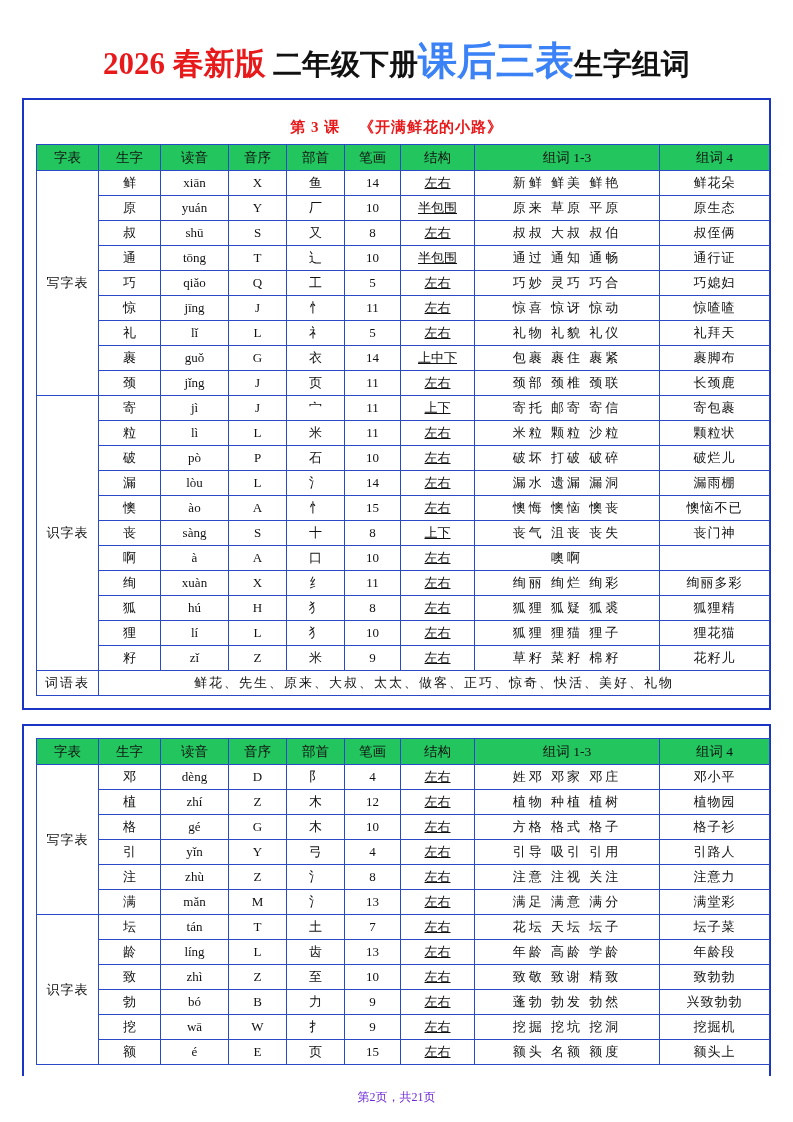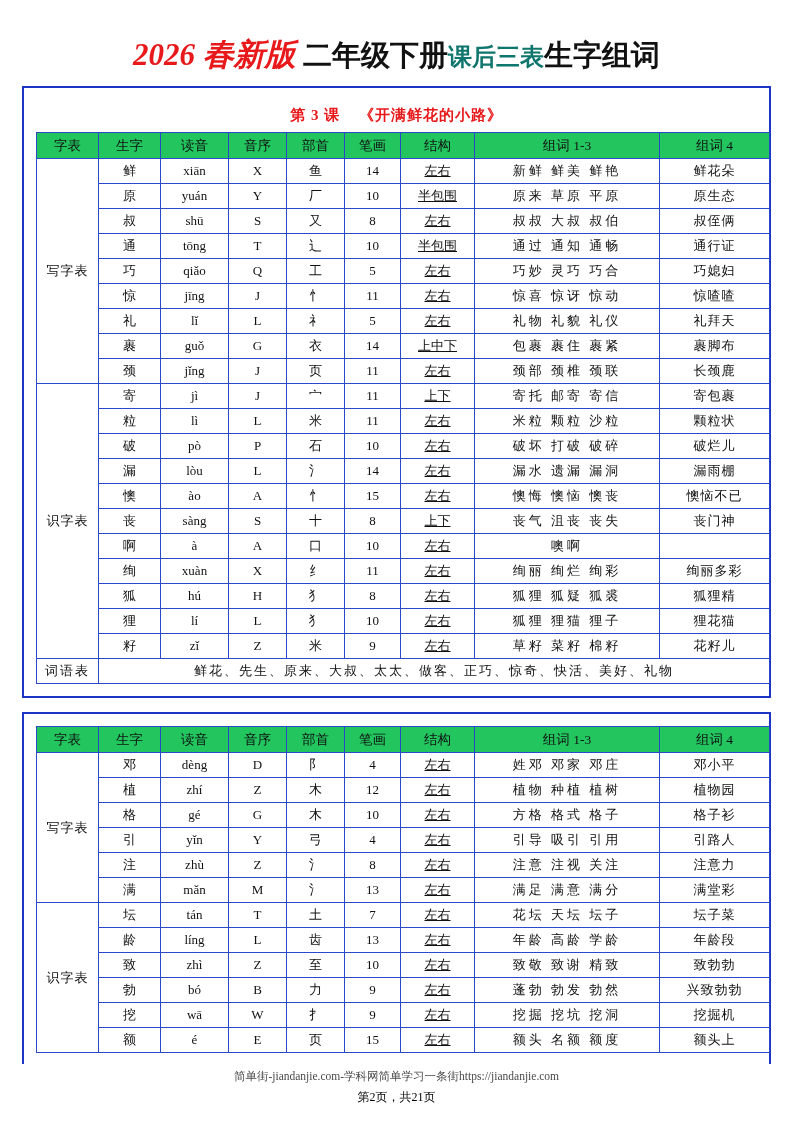--- a/index.html
+++ b/index.html
@@ -28,31 +28,30 @@
     padding-top: 34px;
     padding-bottom: 10px;
     white-space: nowrap;
     font-weight: bold;
   }
   .hdr-red {
     color: #e8191b;
     font-size: 31px;
     font-family: "Liberation Serif", serif;
     letter-spacing: 0px;
-    font-style: italic;
   }
   .hdr-black {
     color: #111111;
     font-size: 29px;
     letter-spacing: 0px;
     text-align: center;
   }
   .hdr-blue {
-    color: #0f766e;
-    font-size: 24px;
+    color: #3b82f6;
+    font-size: 39px;
   }
 
   
   .lesson {
     border: 2px solid #1a35c4;
     margin-bottom: 14px;
     background: #ffffff;
     padding: 12px;
     box-sizing: border-box;
   }
@@ -159,21 +158,21 @@
     color: #4a4a4a;
     letter-spacing: 0px;
   }
   .footer-page {
     position: absolute;
     left: 0;
     right: 0;
     bottom: 16px;
     text-align: center;
     font-size: 12px;
-    color: #000000;
+    color: #6d28d9;
   }
 </style>
 </head>
 <body>
 
 <div class="page">
 
   <div class="doc-header">
     <span class="hdr-red">2026 春新版</span><span class="hdr-black"> 二年级下册</span><span class="hdr-blue">课后三表</span><span class="hdr-black">生字组词</span>
   </div>
@@ -571,16 +570,15 @@
           <td>15</td>
           <td class="blue">左右</td>
           <td class="words">额头 名额 额度</td>
           <td class="words4">额头上</td>
         </tr>
       </tbody>
     </table>
   </div>
   </div>
 
-  <div class="footer-watermark">简单街-jiandanjie.com-学科网简单学习一条街https://jiandanjie.com</div>
   <div class="footer-page">第2页，共21页</div>
 
 </div>
 
 </body></html>

